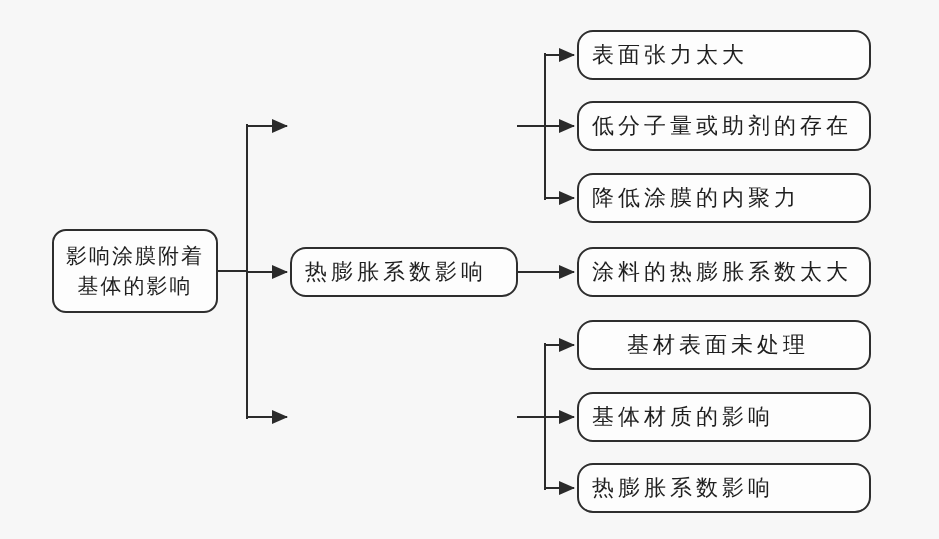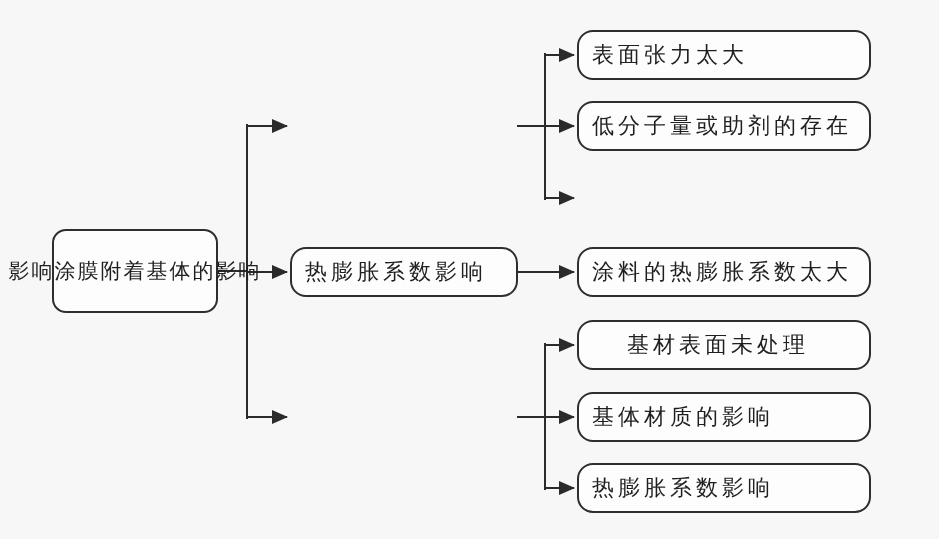--- a/index.html
+++ b/index.html
@@ -26,21 +26,21 @@
     border: 2px solid #2e2e2e;
     border-radius: 16px;
     color: #1f1f1f;
     font-size: 22px;
     letter-spacing: 4px;
     display: flex;
     align-items: center;
     white-space: nowrap;
   }
   .node.rootnode {
-    flex-direction: row;
+    flex-direction: column;
     justify-content: center;
     text-align: center;
     font-size: 21px;
     letter-spacing: 2px;
     line-height: 1.45;
     border-radius: 14px;
   }
   .node.branch, .node.leaf {
     padding-left: 13px;
     justify-content: flex-start;
@@ -99,20 +99,23 @@
   <div class="node branch" style="top:247px;">
     <span>热膨胀系数影响</span>
   </div>
 
   <div class="node leaf" style="top:30px;">
     <span>表面张力太大</span>
   </div>
   <div class="node leaf" style="top:101px;">
     <span>低分子量或助剂的存在</span>
   </div>
+  <div class="node leaf" style="top:173px;">
+    <span>降低涂膜的内聚力</span>
+  </div>
   <div class="node leaf" style="top:247px;">
     <span>涂料的热膨胀系数太大</span>
   </div>
   <div class="node leaf" style="top:320px;padding-left:48px;">
     <span>基材表面未处理</span>
   </div>
   <div class="node leaf" style="top:392px;">
     <span>基体材质的影响</span>
   </div>
   <div class="node leaf" style="top:463px;">

